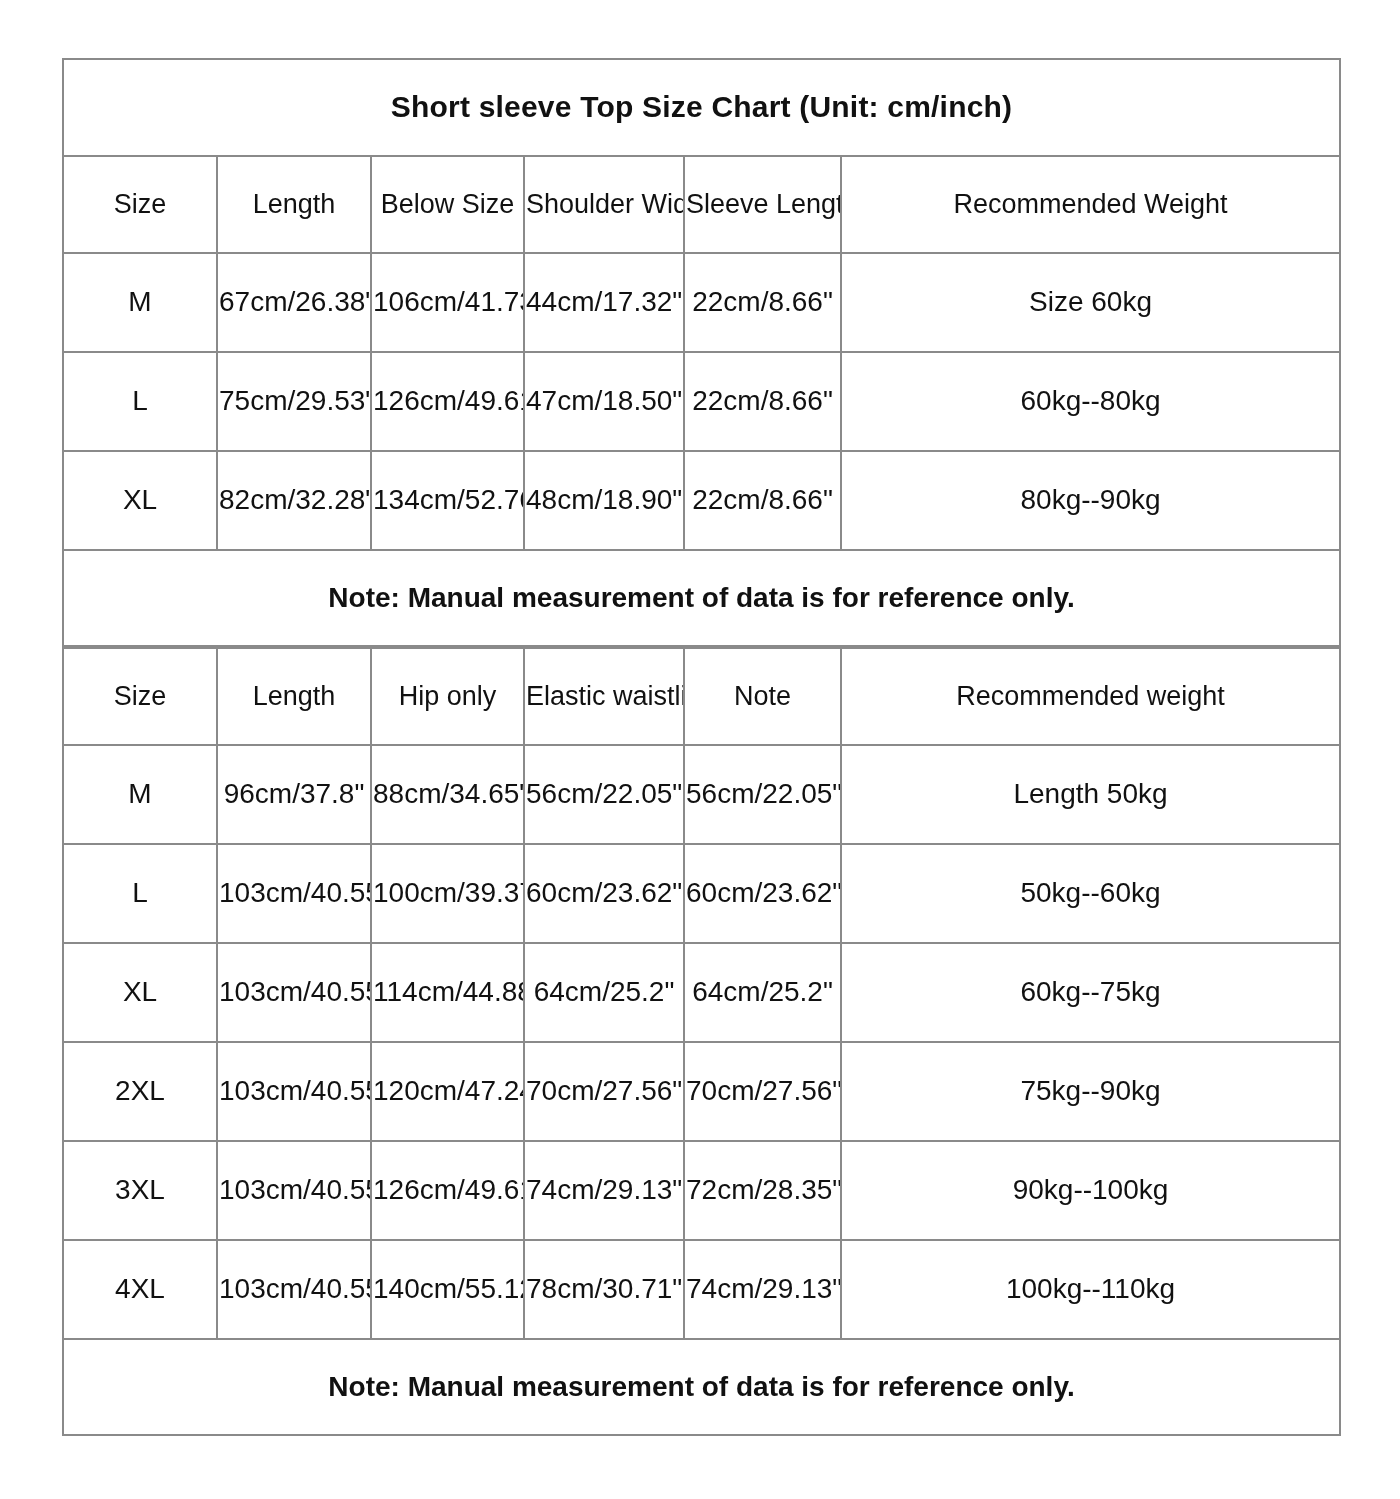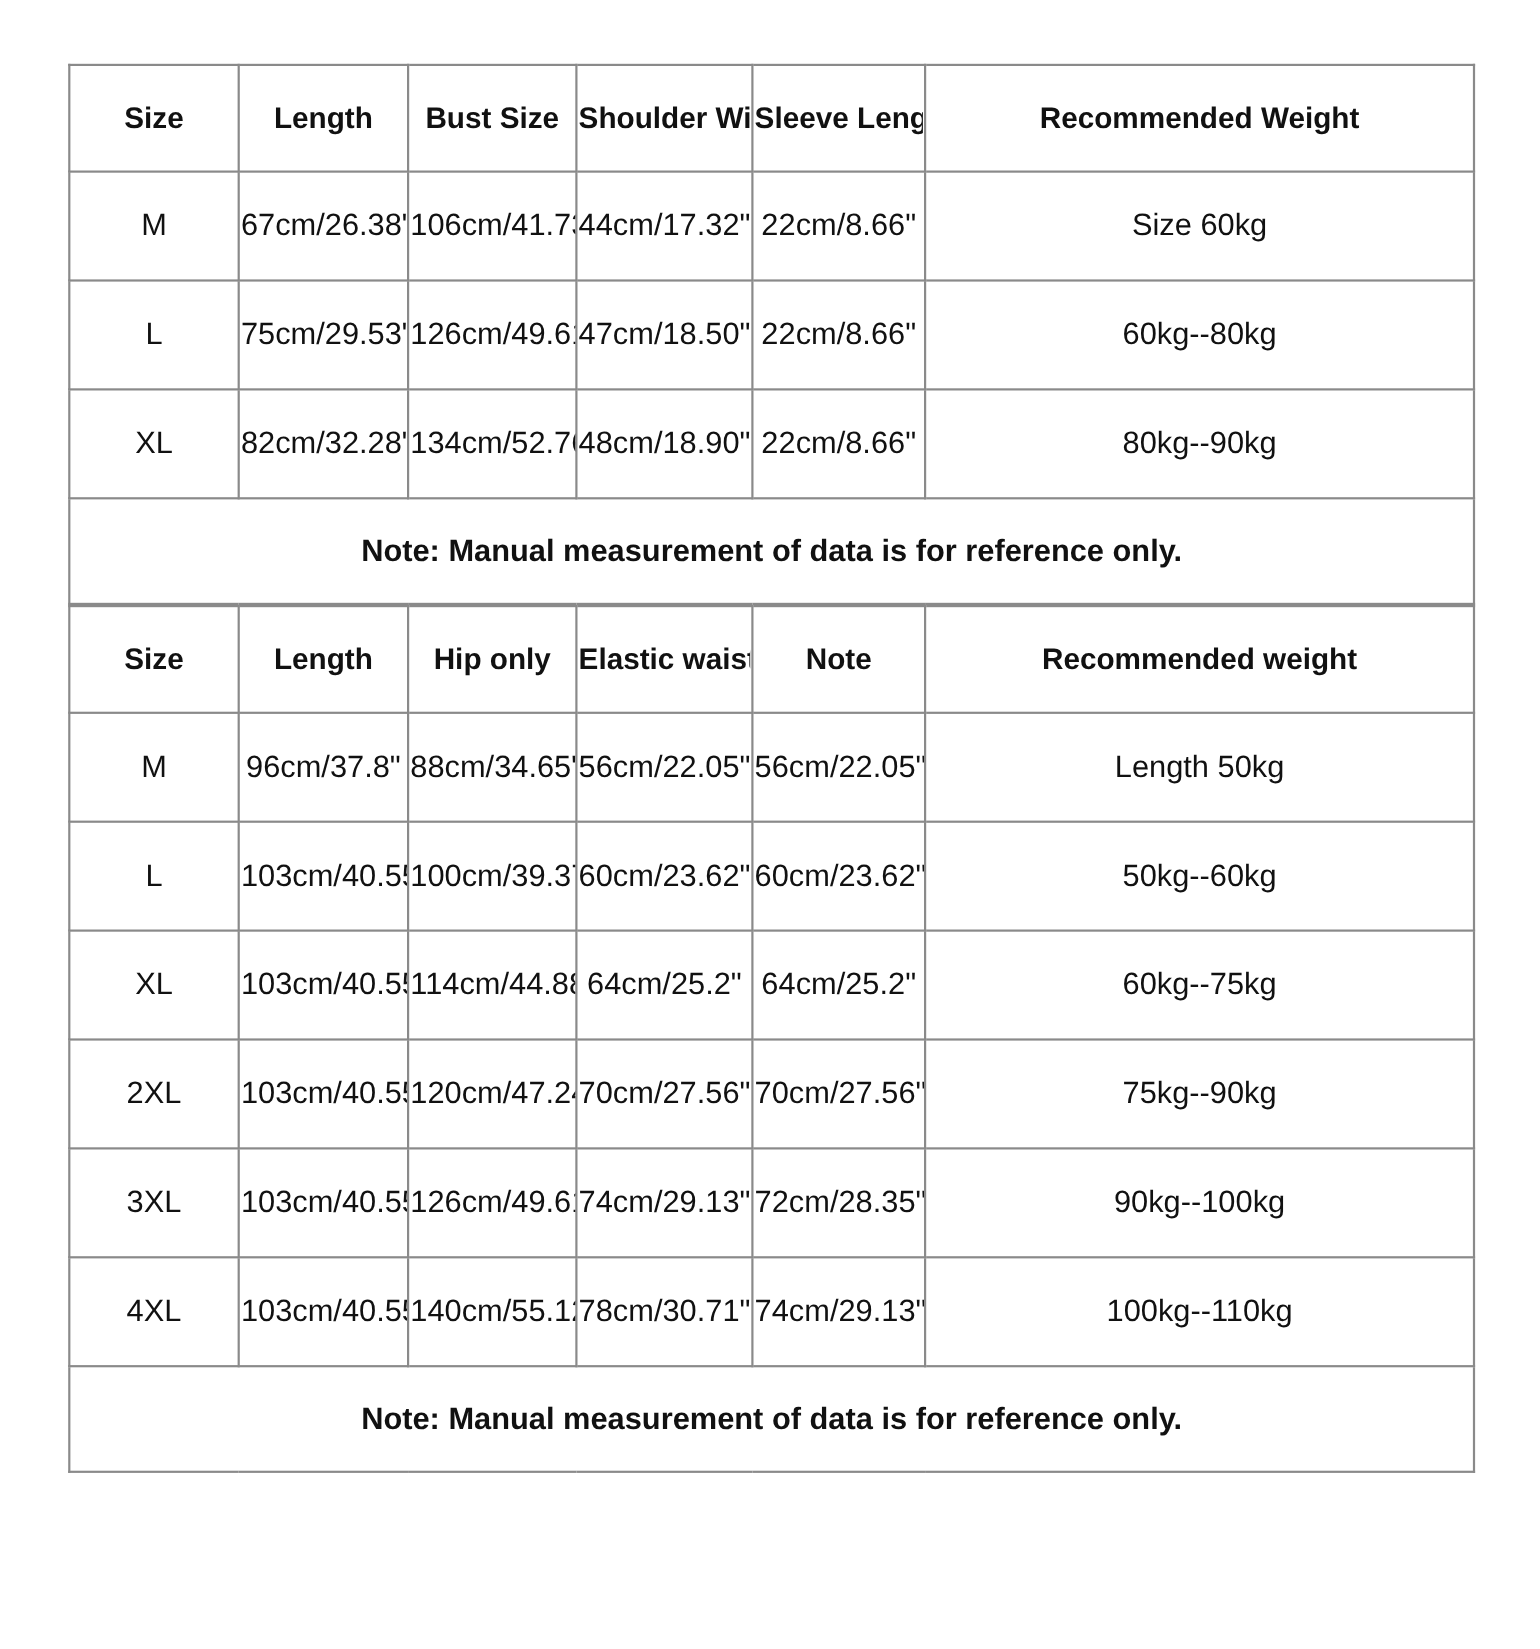--- a/index.html
+++ b/index.html
@@ -62,27 +62,26 @@
     color: #ffffff;
     font-weight: bold;
     font-size: 30px;
     height: 91px;
     border-color: #0d0d0d;
     letter-spacing: 0.2px;
   }
 
   
   td.colhead {
-    font-weight: bold;
+    font-weight: normal;
     font-size: 27px;
     height: 91px;
     white-space: normal;
     padding-left: 2px;
     padding-right: 2px;
-    border-radius: 17px;
   }
 
   
   td.cell {
     font-size: 28px;
     height: 93px;
     font-weight: normal;
   }
   td.cell.size-col {
     font-size: 28px;
@@ -105,23 +104,26 @@
       <colgroup>
         <col class="c-size">
           <col class="c-len">
           <col class="c-bust">
         <col class="c-shoul">
           <col class="c-sleeve">
           <col class="c-rec">
       </colgroup>
       <tbody>
         <tr>
+          <td class="banner" colspan="6">Short sleeve Top Size Chart (Unit: cm/inch)</td>
+        </tr>
+        <tr>
           <td class="colhead">Size</td>
           <td class="colhead">Length</td>
-          <td class="colhead">Bust Size</td>
+          <td class="colhead">Below Size</td>
           <td class="colhead">Shoulder Width</td>
           <td class="colhead">Sleeve Length</td>
           <td class="colhead">Recommended Weight</td>
         </tr>
 
         <tr>
           <td class="cell size-col">M</td>
           <td class="cell">67cm/26.38"</td>
           <td class="cell">106cm/41.73"</td>
           <td class="cell">44cm/17.32"</td>

